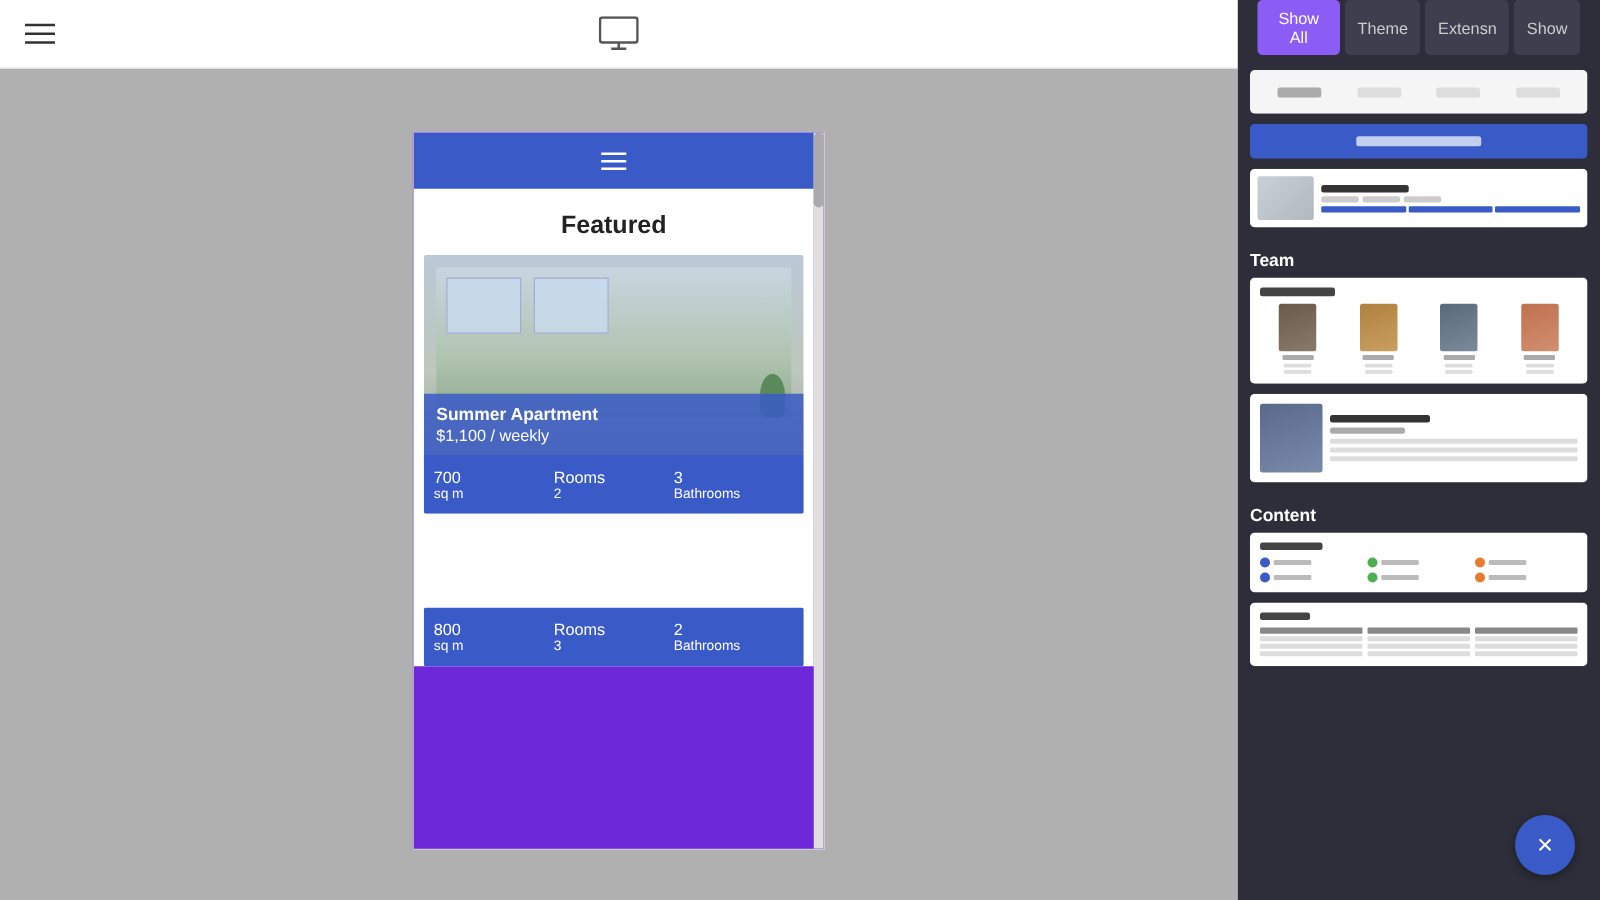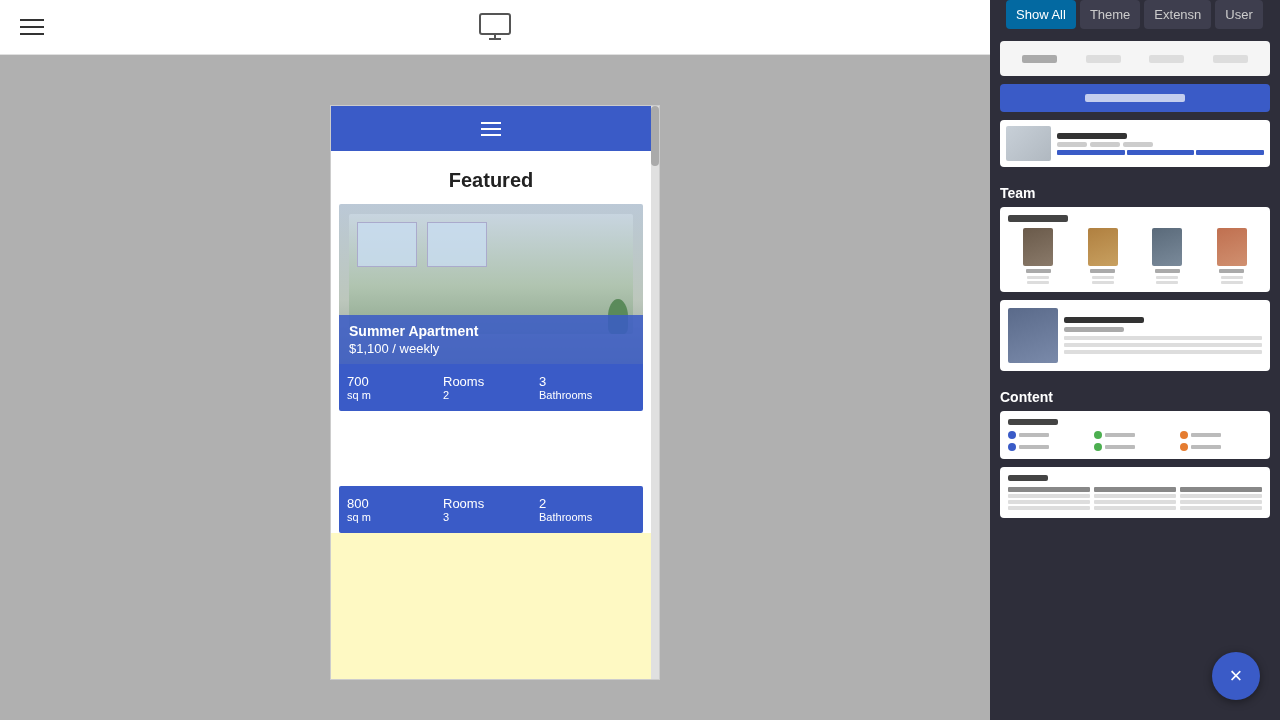--- a/index.html
+++ b/index.html
@@ -52,21 +52,21 @@
     }
 
     
     .preview-frame {
       position: absolute;
       top: 105px;
       left: 50%;
       transform: translateX(-50%);
       width: 330px;
       height: 575px;
-      background: #fef9c3;
+      background: #6d28d9;
       overflow: hidden;
       border: 1px solid #ccc;
     }
 
     .preview-scrollbar {
       position: absolute;
       right: 0;
       top: 0;
       bottom: 0;
       width: 8px;
@@ -222,21 +222,21 @@
       gap: 4px;
     }
     .filter-tab {
       padding: 7px 10px;
       border-radius: 4px;
       font-size: 13px;
       cursor: pointer;
       border: none;
     }
     .filter-tab.active {
-      background: #0369a1;
+      background: #8b5cf6;
       color: #fff;
     }
     .filter-tab.inactive {
       background: #3e3e4e;
       color: #ccc;
     }
 
     
     .sidebar-content {
       padding: 0 10px;
@@ -612,21 +612,21 @@
   </div>
 </div>
 
 <div class="right-sidebar">
 
 
   <div class="filter-tabs">
     <button class="filter-tab active">Show All</button>
     <button class="filter-tab inactive">Theme</button>
     <button class="filter-tab inactive">Extensn</button>
-    <button class="filter-tab inactive">User</button>
+    <button class="filter-tab inactive">Show</button>
   </div>
 
   <div class="sidebar-content">
 
     <div class="thumb-card">
       <div class="thumb-nav">
         <div class="thumb-nav-dot active"></div>
         <div class="thumb-nav-dot"></div>
         <div class="thumb-nav-dot"></div>
         <div class="thumb-nav-dot"></div>

